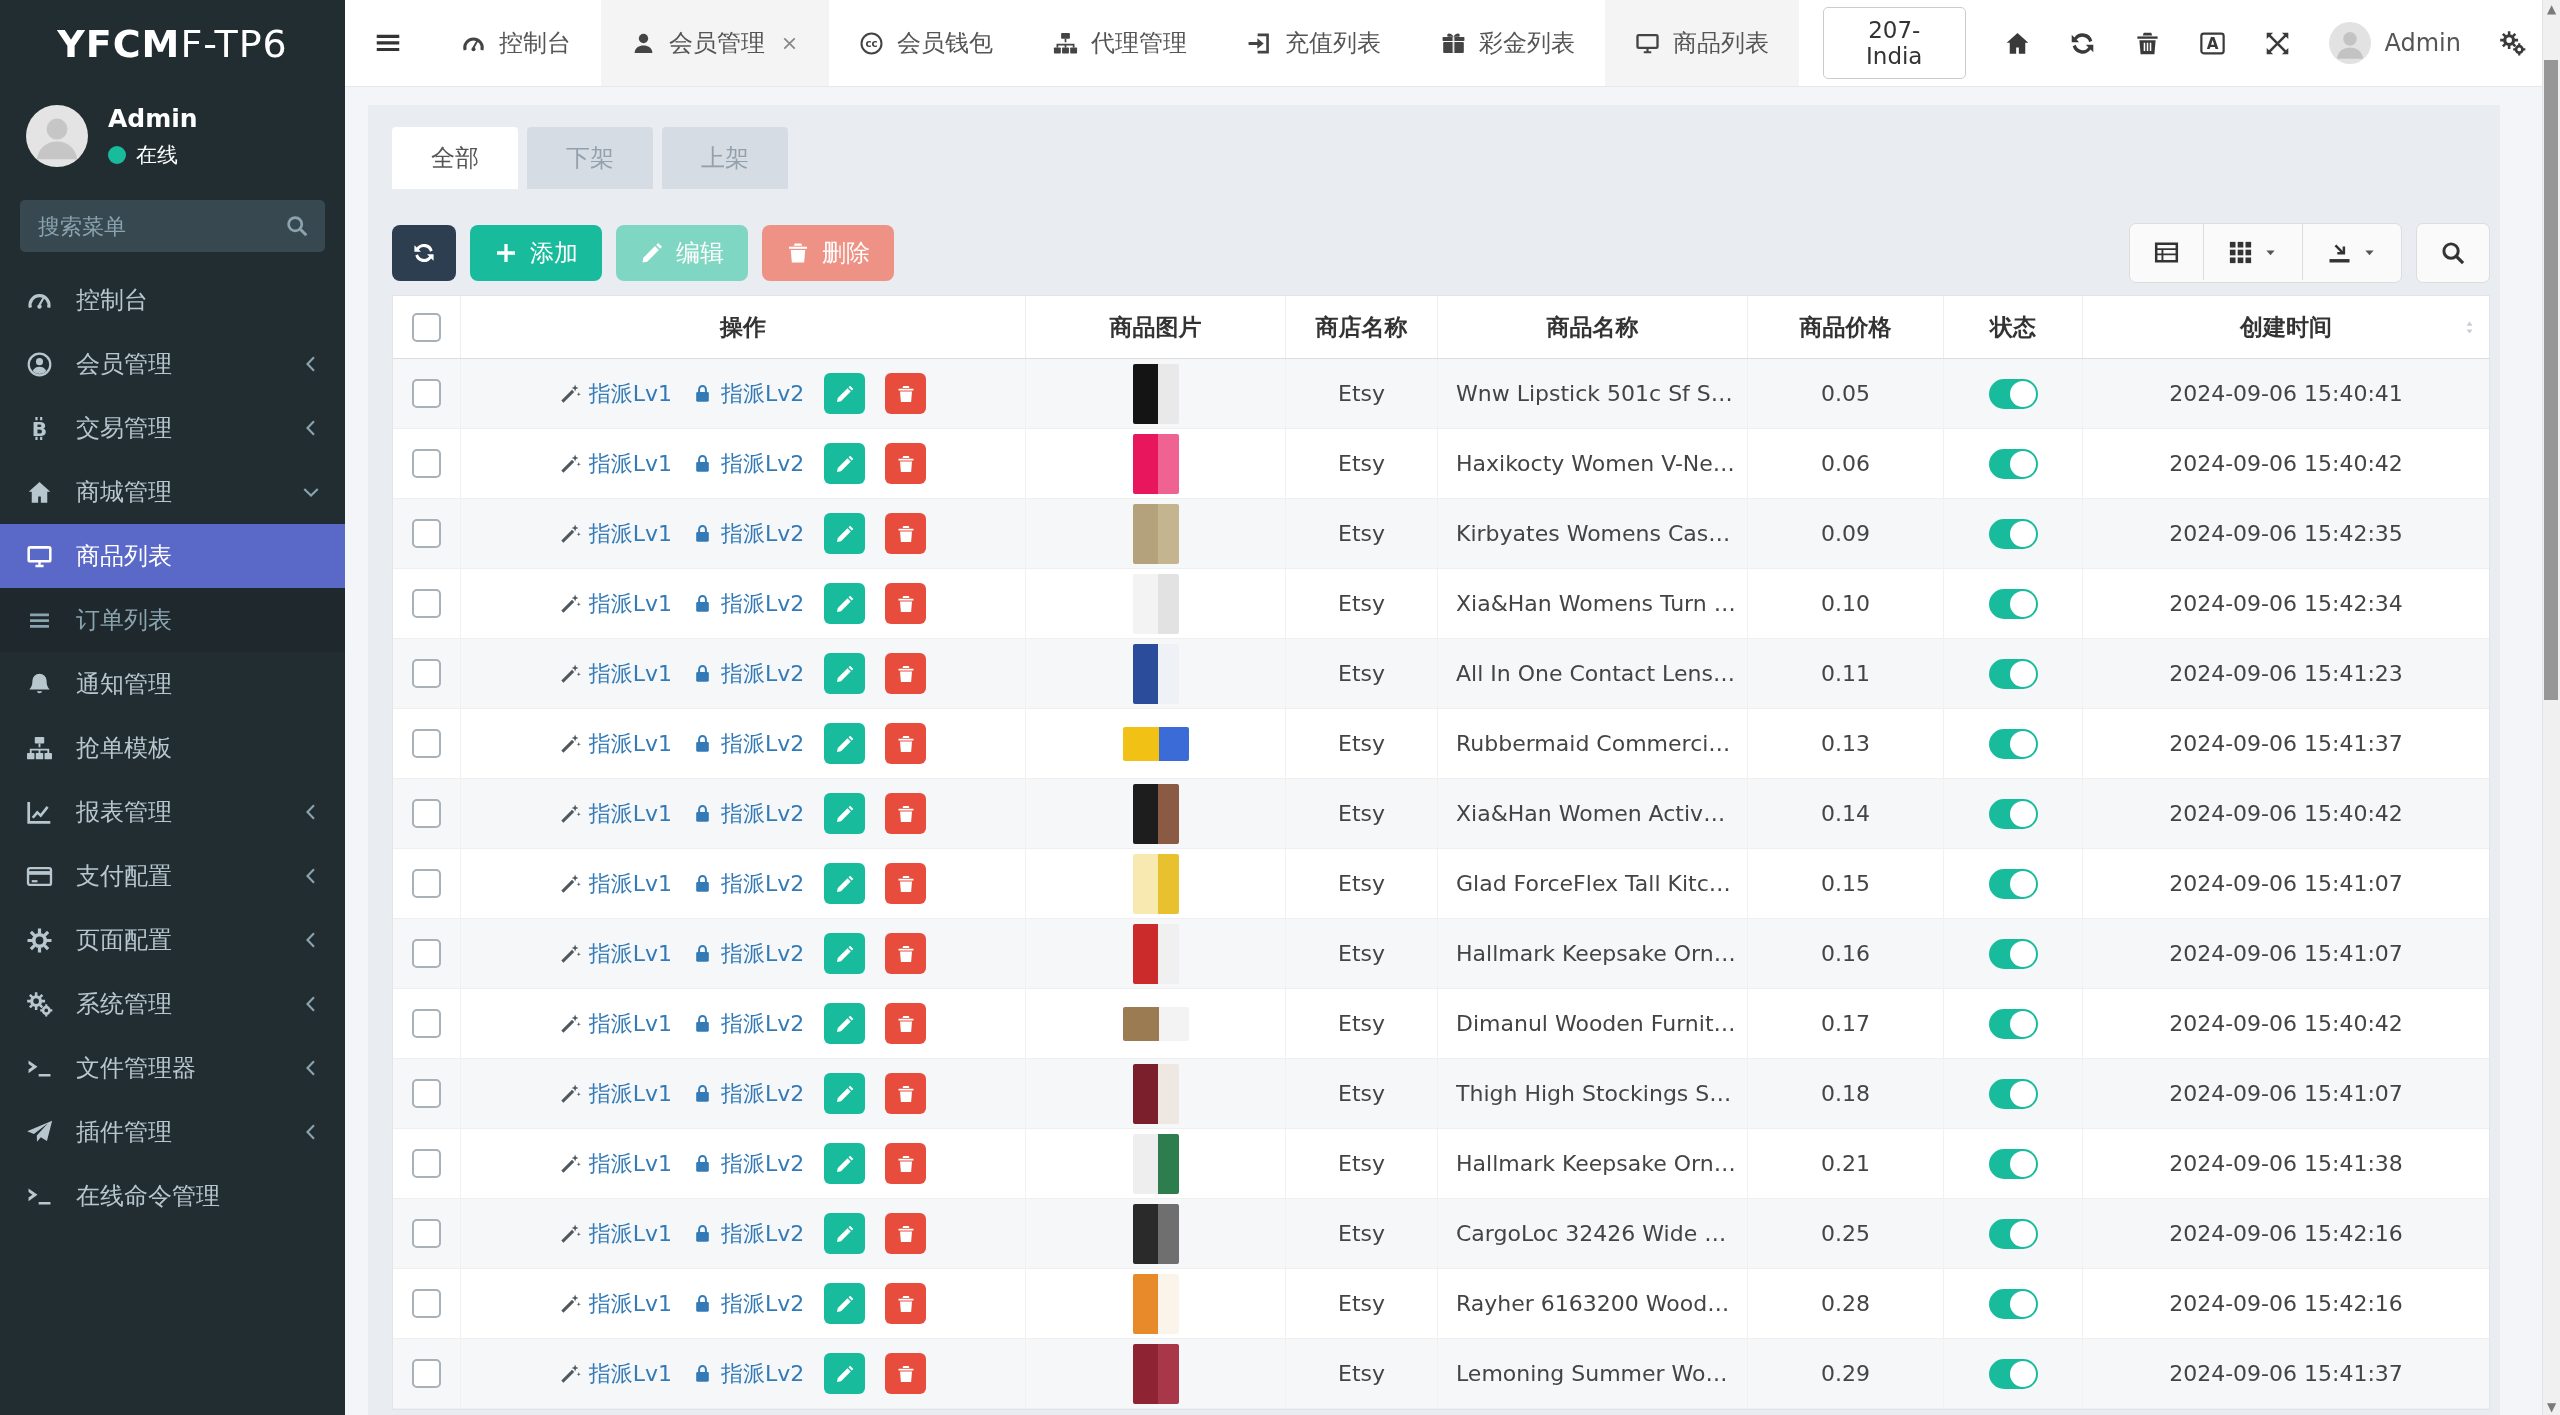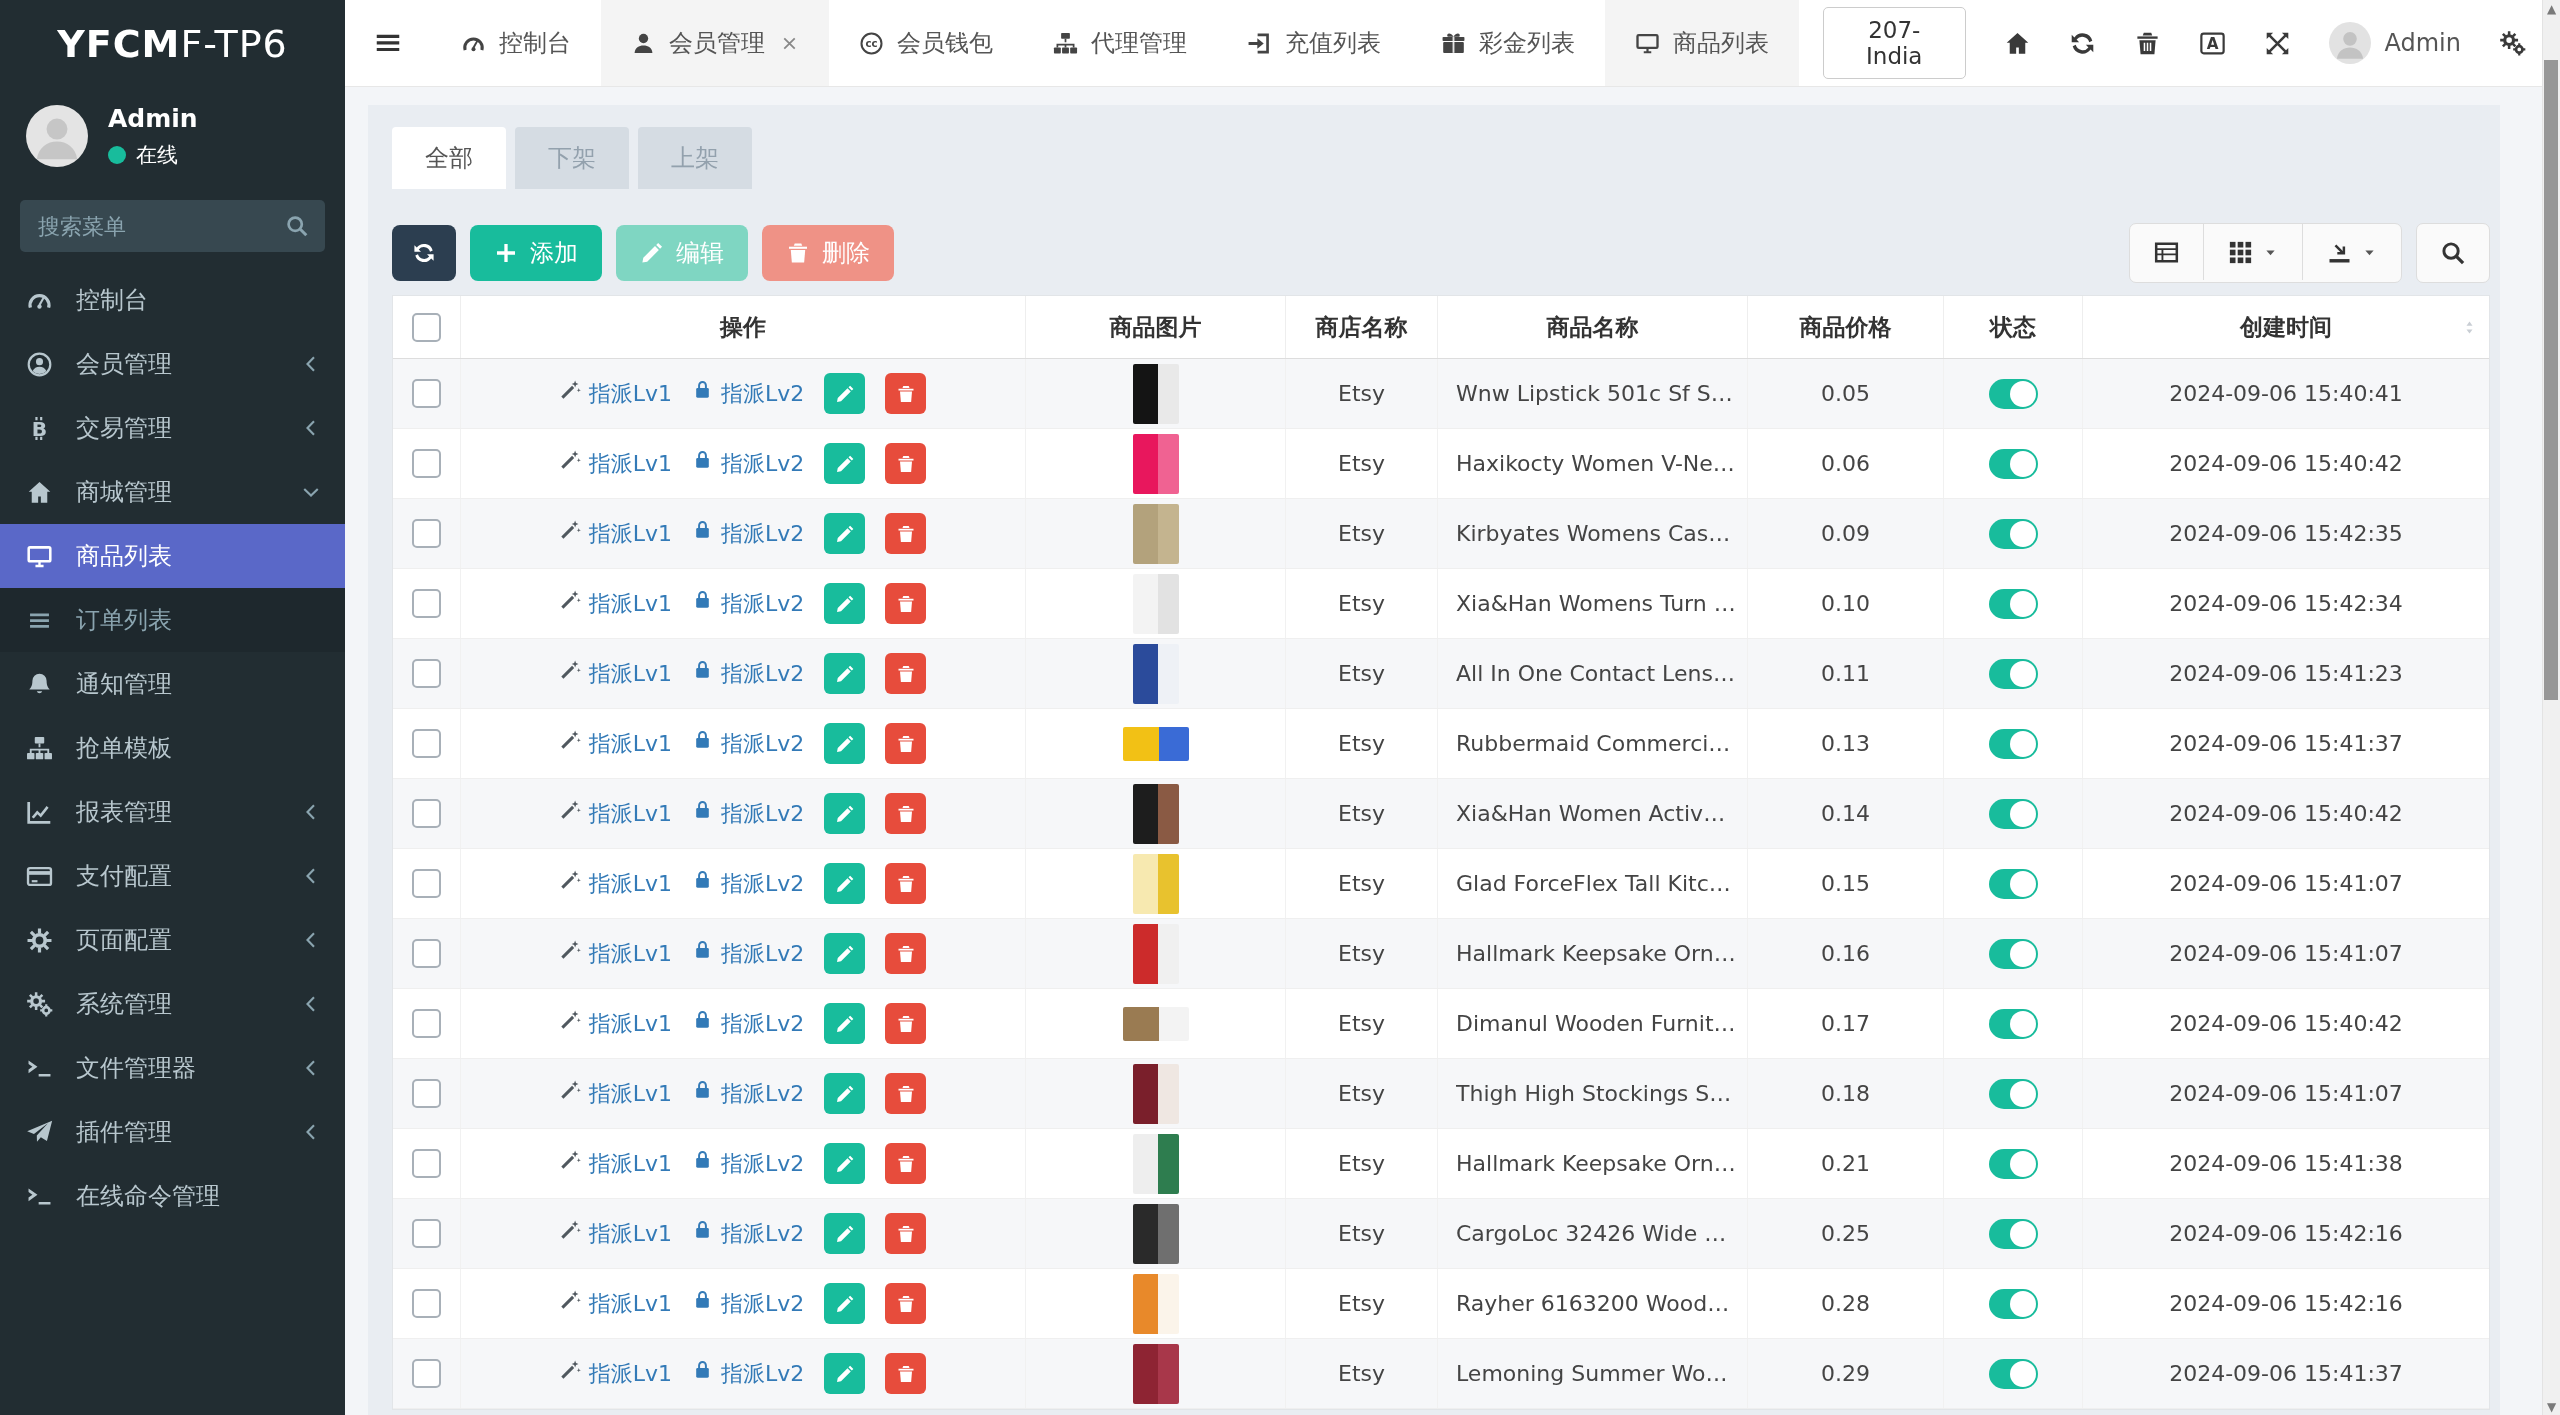--- a/index.html
+++ b/index.html
@@ -49,21 +49,21 @@
   .site-btn{border:1px solid #ccc;border-radius:5px;background:#fff;color:#333;font-size:23px;padding:9px 16px;font-family:inherit;cursor:pointer;}
   .topicon{font-size:27px;color:#3a3a3a;cursor:pointer;}
   .adminbox{display:flex;align-items:center;gap:14px;cursor:pointer;}
   .avatar-sm{width:42px;height:42px;border-radius:50%;background:#e2e2e2;overflow:hidden;display:flex;align-items:flex-end;justify-content:center;}
   .admin-name{font-size:24px;color:#555;}
 
   
   .content{flex:1;position:relative;}
   .panel{position:absolute;left:23px;top:18px;width:2132px;bottom:-20px;background:#e9edf2;padding:22px 0 0 24px;box-sizing:border-box;}
   .filter-tabs{display:flex;gap:9px;}
-  .ftab{min-width:82px;height:62px;display:flex;align-items:center;justify-content:center;font-size:24px;border-radius:4px 4px 0 0;cursor:pointer;padding:0 16px;}
+  .ftab{min-width:82px;height:62px;display:flex;align-items:center;justify-content:center;font-size:24px;border-radius:4px 4px 0 0;cursor:pointer;padding:0 22px;}
   .ftab.active{background:#fff;color:#555;}
   .ftab:not(.active){background:#d5dce3;color:#93a1ad;}
   .toolbar{margin-top:34px;display:flex;align-items:center;width:2098px;}
   .tbtn{height:56px;border:none;border-radius:8px;color:#fff;font-size:24px;display:inline-flex;align-items:center;gap:12px;padding:0 24px;margin-right:14px;cursor:pointer;font-family:inherit;}
   .tbtn .ic{font-size:24px;}
   .tbtn.dark{background:#2c3e50;width:64px;padding:0;justify-content:center;}
   .tbtn.green{background:#18bc9c;}
   .tbtn.green-dis{background:#7fd6c2;}
   .tbtn.red-dis{background:#ef9286;}
   .toolbar-right{margin-left:auto;display:flex;gap:14px;}
@@ -78,21 +78,21 @@
   .thead,.trow{display:grid;grid-template-columns:68px 565px 260px 152px 310px 196px 139px 406px;align-items:center;}
   .thead{height:62px;font-weight:bold;font-size:23px;color:#333;border-bottom:1px solid #ddd;}
   .thead>div{display:flex;align-items:center;justify-content:center;height:100%;border-right:1px solid #eee;position:relative;}
   .thead>div:last-child{border-right:none;}
   .trow{height:69px;font-size:22px;border-bottom:1px solid #efefef;}
   .trow:nth-child(odd){background:#f6f7f9;}
   .trow>.cell{display:flex;align-items:center;justify-content:center;height:100%;border-right:1px solid #f1f1f1;box-sizing:border-box;}
   .trow>.cell:last-child{border-right:none;}
   .checkbox{width:25px;height:25px;border:2px solid #a8b0b8;border-radius:5px;background:#fff;display:inline-block;cursor:pointer;}
   .c-actions{gap:20px;}
-  .alink{display:inline-flex;align-items:flex-start;gap:8px;color:#337ab7;text-decoration:none;cursor:pointer;white-space:nowrap;}
+  .alink{display:inline-flex;align-items:center;gap:8px;color:#337ab7;text-decoration:none;cursor:pointer;white-space:nowrap;}
   .alink .ic{font-size:21px;}
   .alink .ic.dark{color:#50585f;}
   .sq-btn{width:41px;height:41px;border:none;border-radius:6px;color:#fff;font-size:20px;display:inline-flex;align-items:center;justify-content:center;cursor:pointer;}
   .sq-btn.edit{background:#18bc9c;}
   .sq-btn.del{background:#e74c3c;}
   .thumb{width:46px;height:60px;border-radius:2px;}
   .thumb.wide{width:66px;height:34px;}
   .c-name{justify-content:flex-start !important;padding-left:18px;}
   .pname{white-space:nowrap;overflow:hidden;text-overflow:ellipsis;max-width:280px;}
   .toggle{width:49px;height:30px;border-radius:16px;background:#18bc9c;position:relative;display:inline-block;cursor:pointer;}

